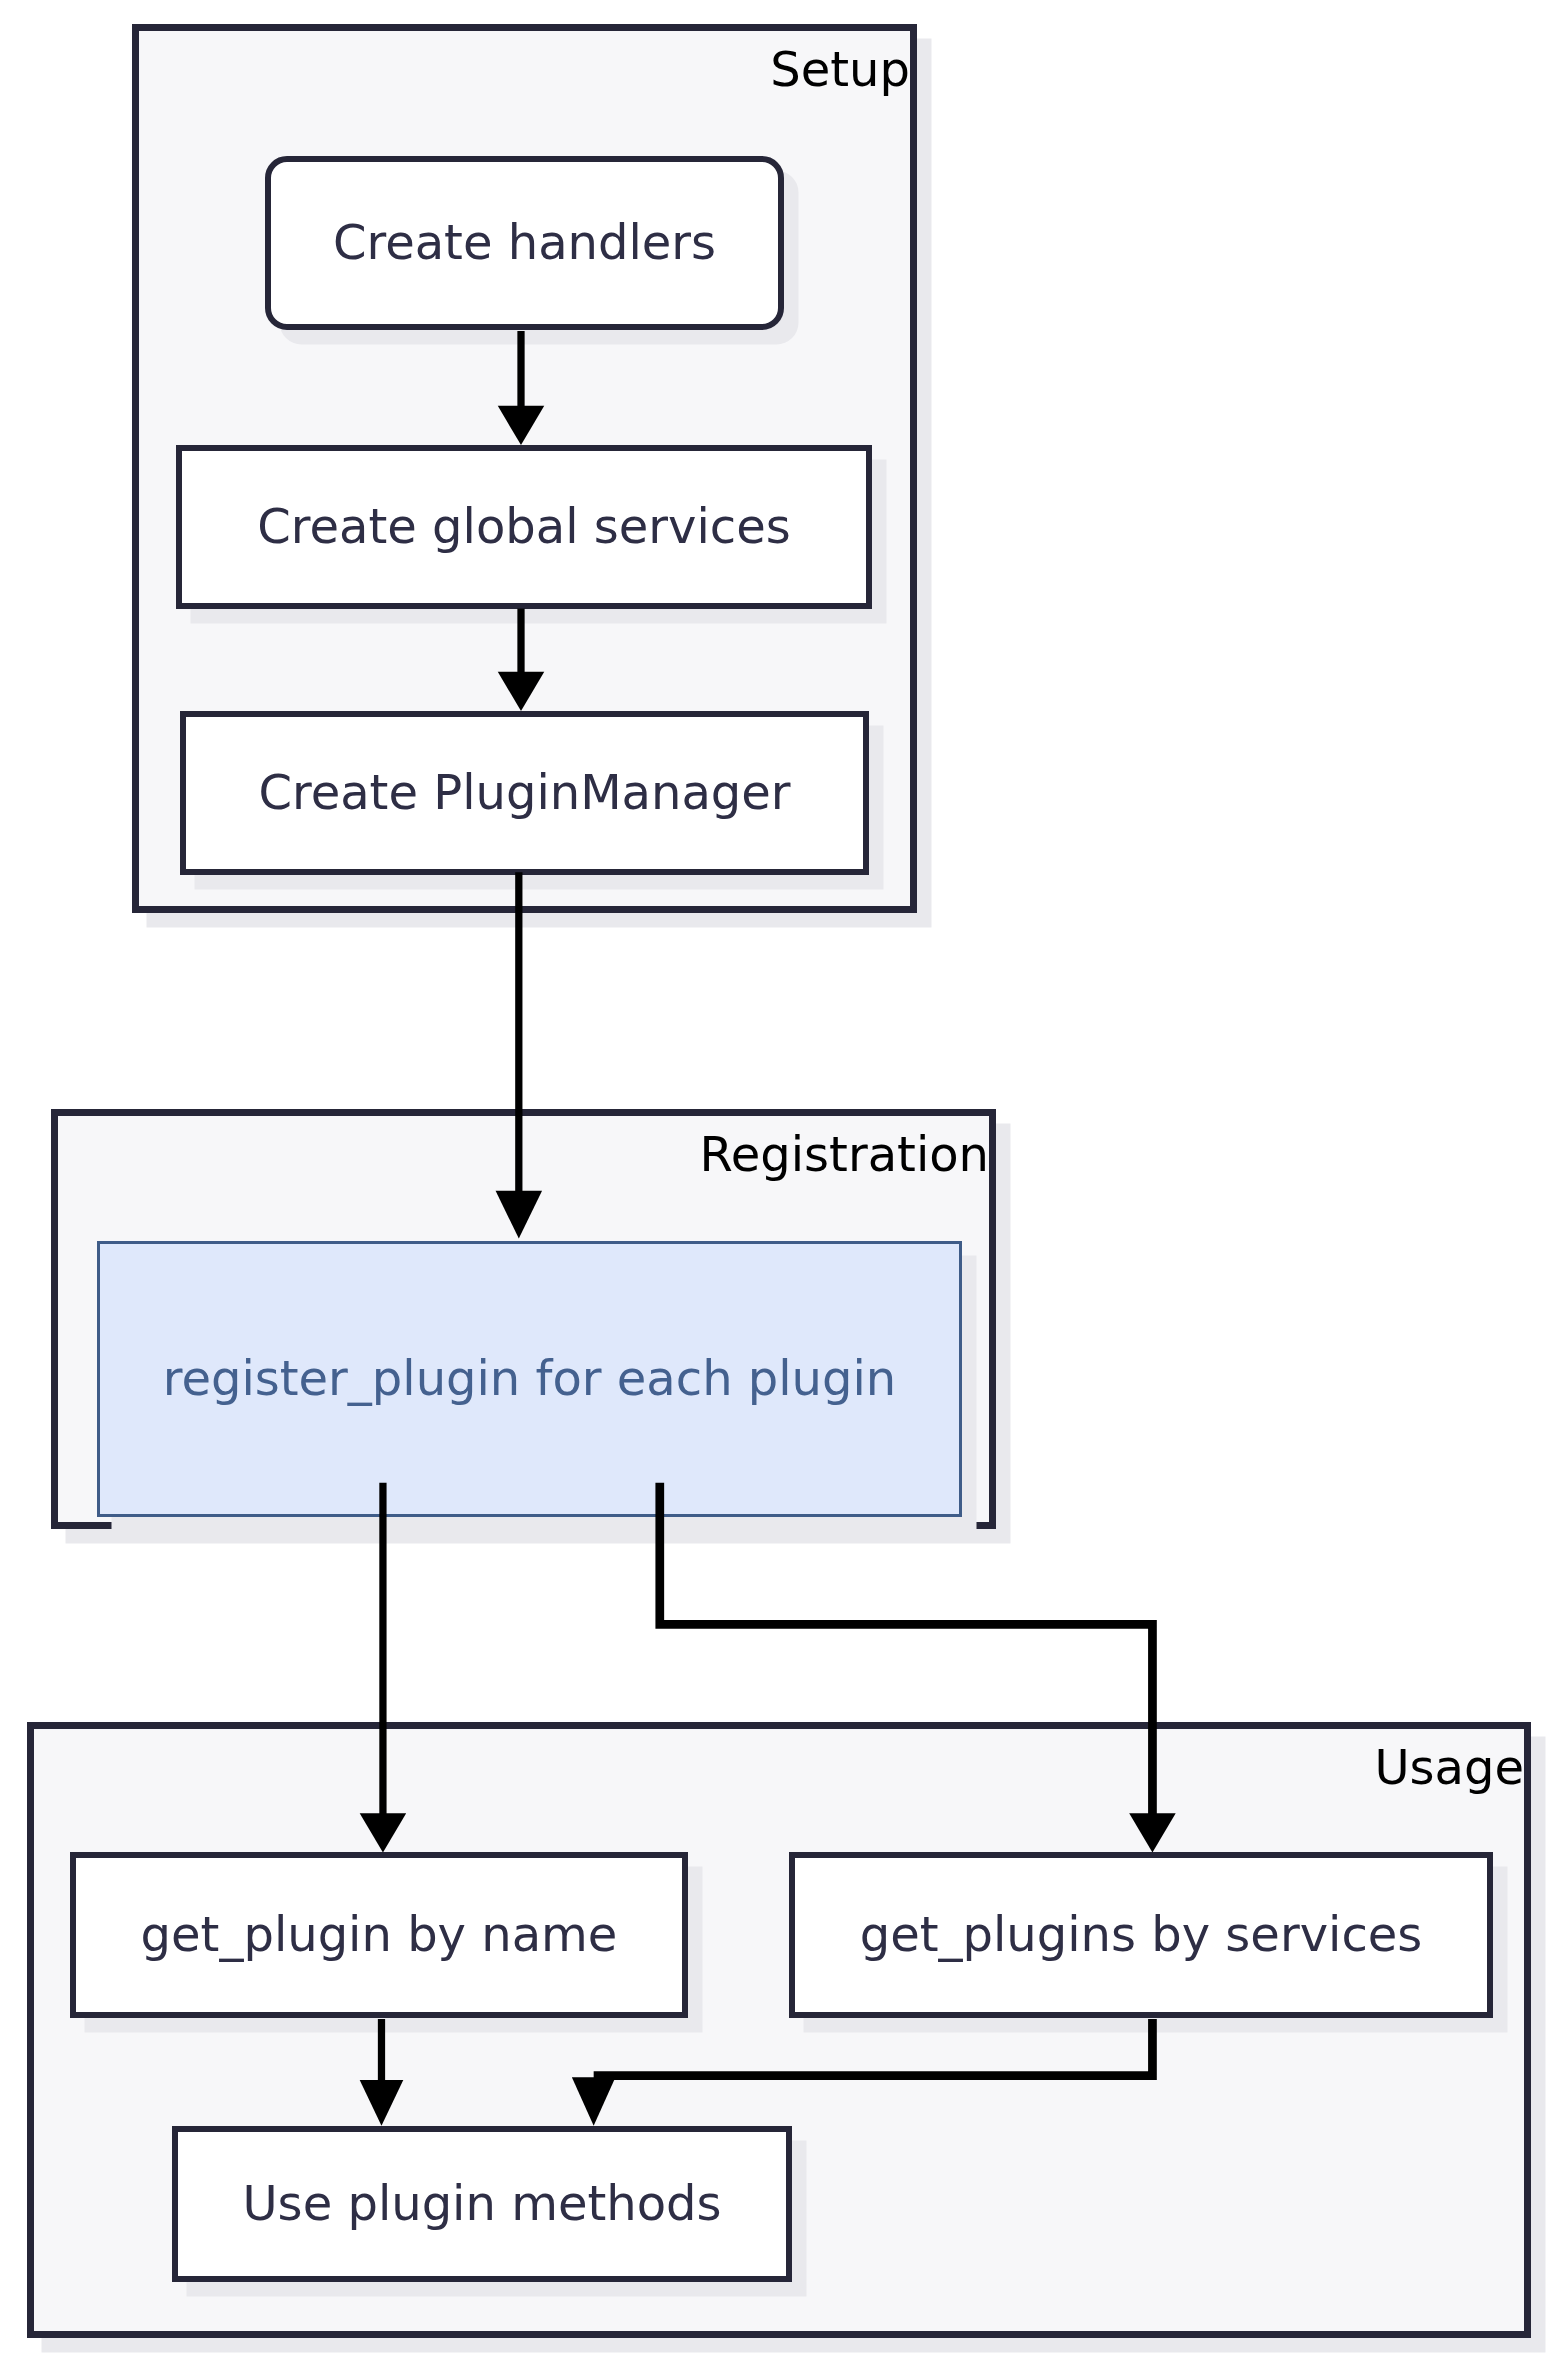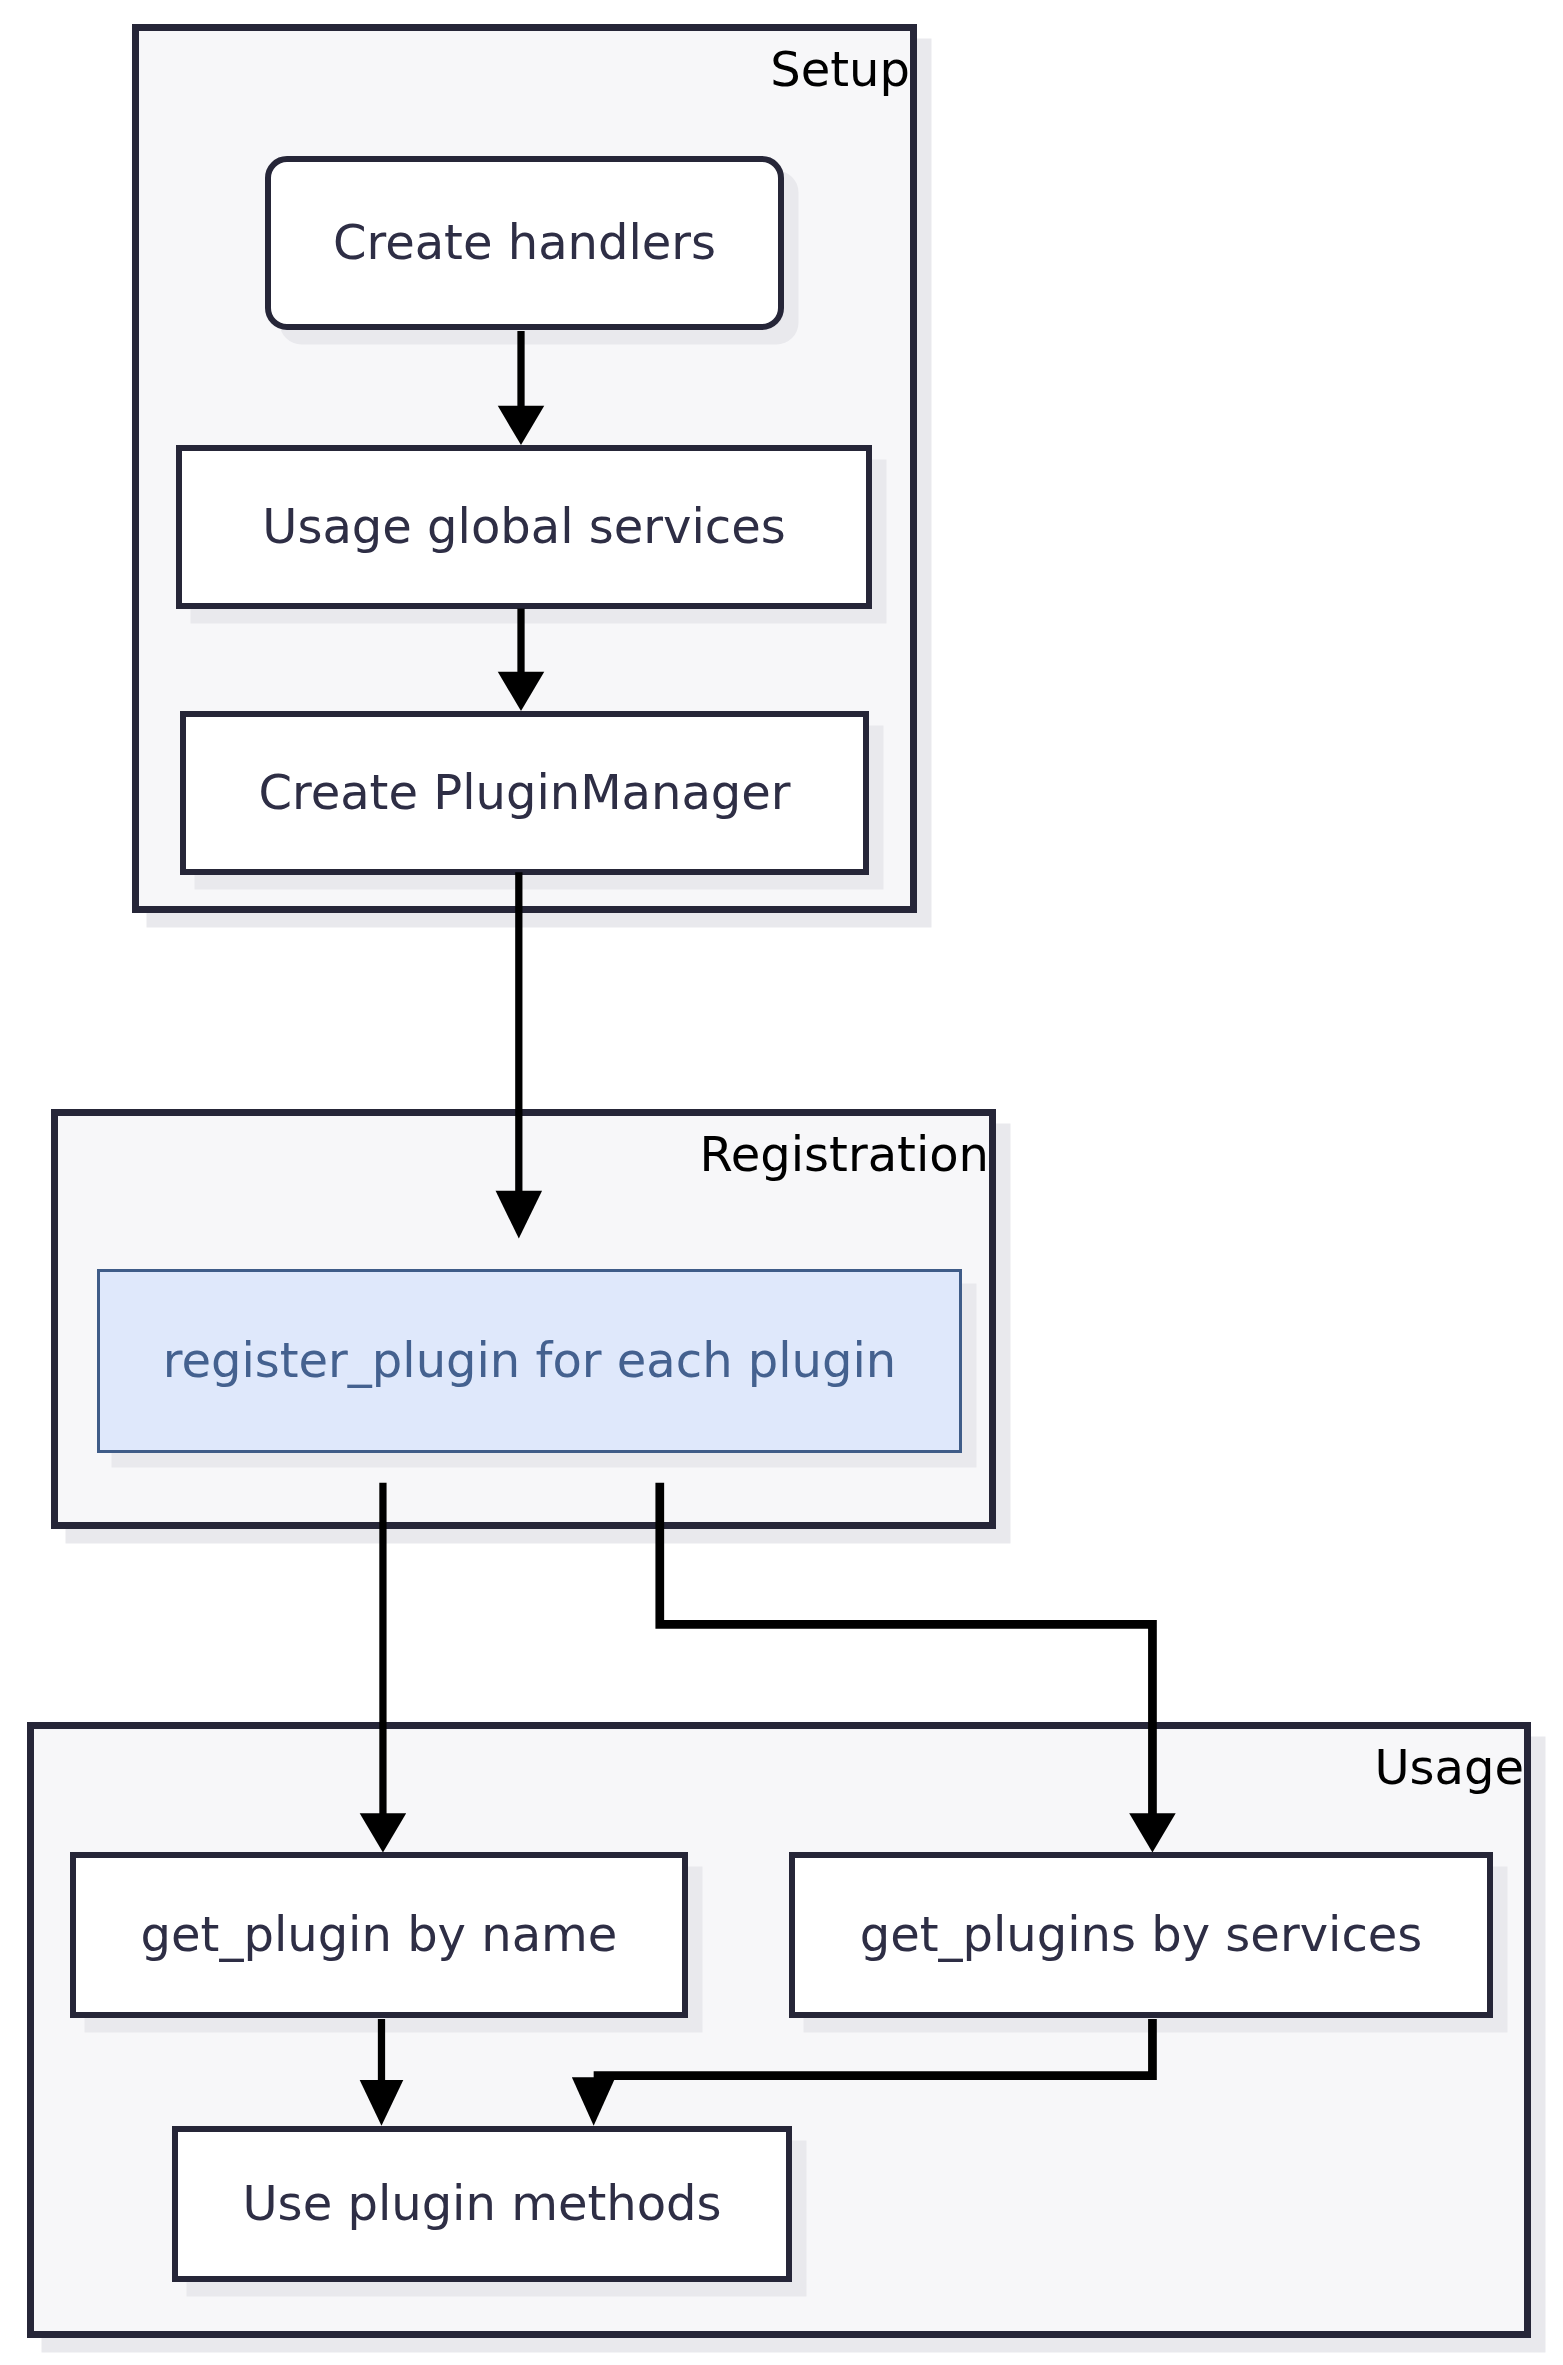--- a/index.html
+++ b/index.html
@@ -47,32 +47,32 @@
 
 <div class="group" style="left:132px;top:24px;width:785px;height:889px;">
   <div class="group-title">Setup</div>
 </div>
 
 <div class="node" style="left:265px;top:156px;width:519px;height:174px;border-radius:22px;">
   <span>Create handlers</span>
 </div>
 
 <div class="node" style="left:176px;top:445px;width:696px;height:164px;">
-  <span>Usage global services</span>
+  <span>Create global services</span>
 </div>
 
 <div class="node" style="left:180px;top:711px;width:689px;height:164px;">
   <span>Create PluginManager</span>
 </div>
 
 <div class="group" style="left:51px;top:1109px;width:945px;height:420px;">
   <div class="group-title">Registration</div>
 </div>
 
-<div class="node node--accent" style="left:97px;top:1269px;width:865px;height:184px;">
+<div class="node node--accent" style="left:97px;top:1241px;width:865px;height:276px;">
   <span>register_plugin for each plugin</span>
 </div>
 
 <div class="group" style="left:27px;top:1722px;width:1504px;height:616px;">
   <div class="group-title">Usage</div>
 </div>
 
 <div class="node" style="left:70px;top:1852px;width:618px;height:166px;">
   <span>get_plugin by name</span>
 </div>

